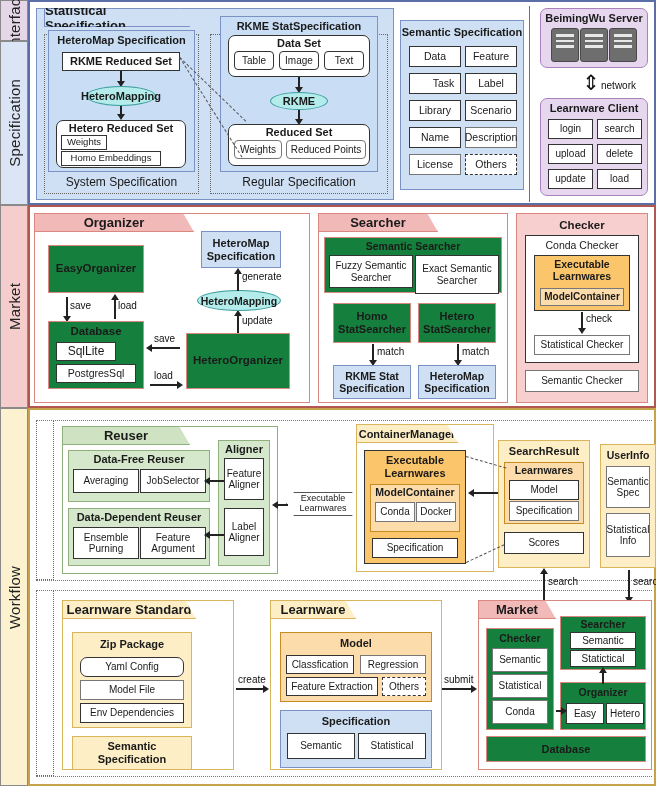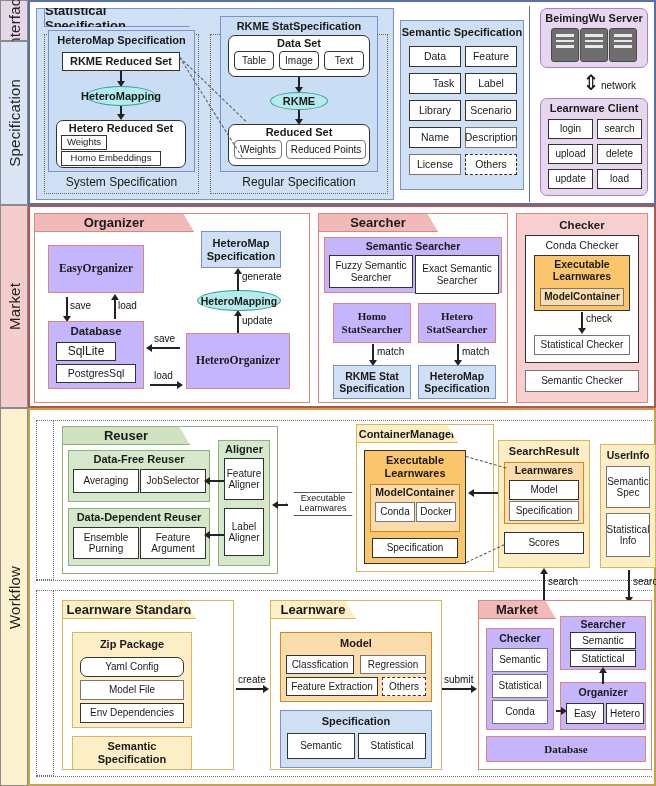--- a/index.html
+++ b/index.html
@@ -42,21 +42,21 @@
   }
   .ctr {
     display:flex; align-items:center; justify-content:center;
     text-align:center; line-height:1.15;
   }
   .b { font-weight:bold; }
 
   
   .f-blue   { background:#cfe0f4; }
   .f-blue2  { background:#c9ddf5; }
-  .f-pink   { background:#c4b5fd;font-family:Liberation Serif, serif; }
+  .f-pink   { background:#15803d; }
   .f-pink2  { background:#f7cfcf; }
   .f-green  { background:#d6e8cc; }
   .f-yellow { background:#fdeec6; }
   .f-orange { background:#fbc56b; }
   .f-orange2{ background:#fcdcab; }
   .f-purple { background:#e6d7ef; }
   .f-cyan   { background:#b4ecec; }
   .f-white  { background:#ffffff; }
 
   

